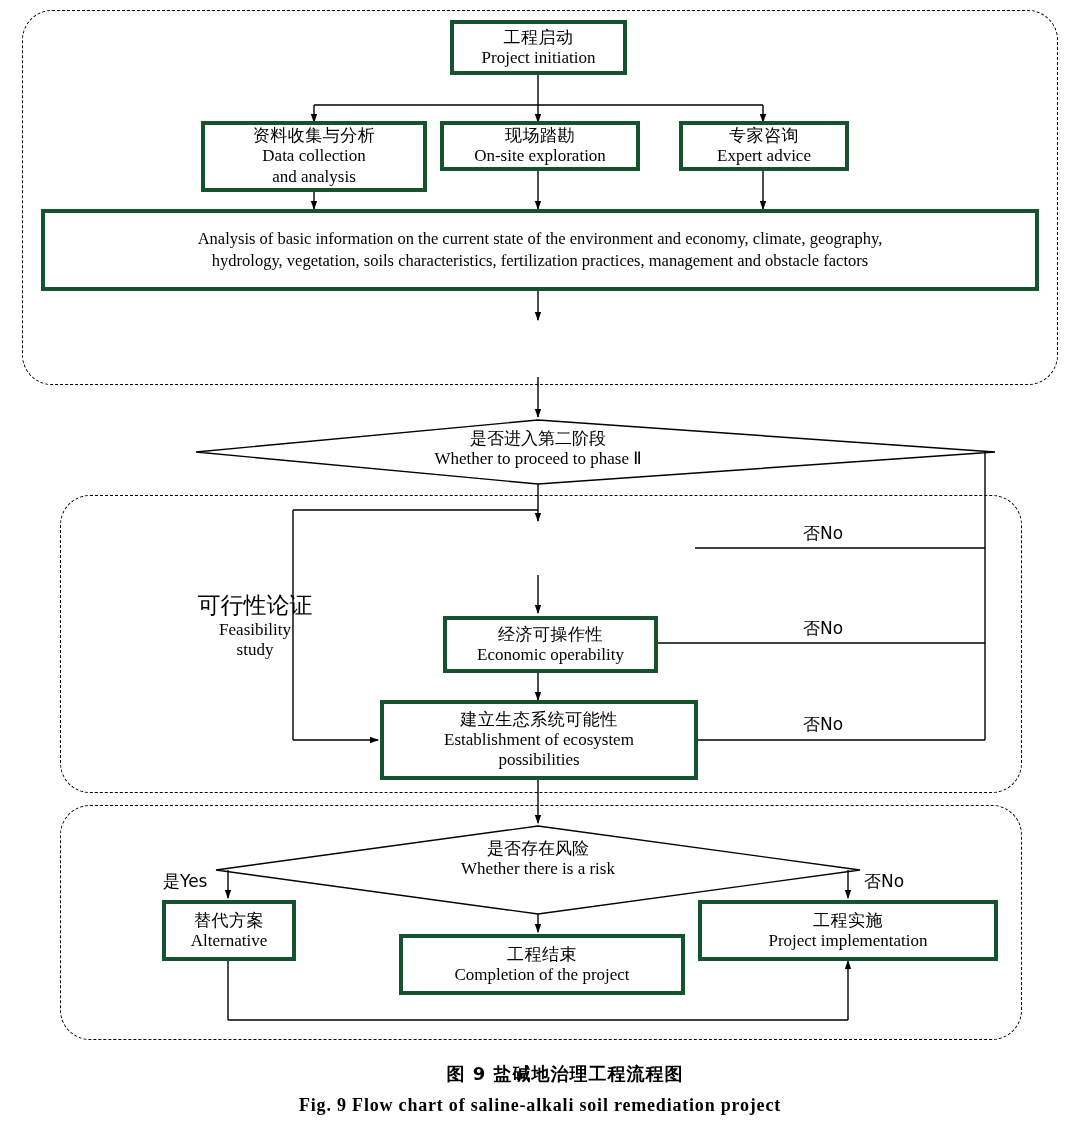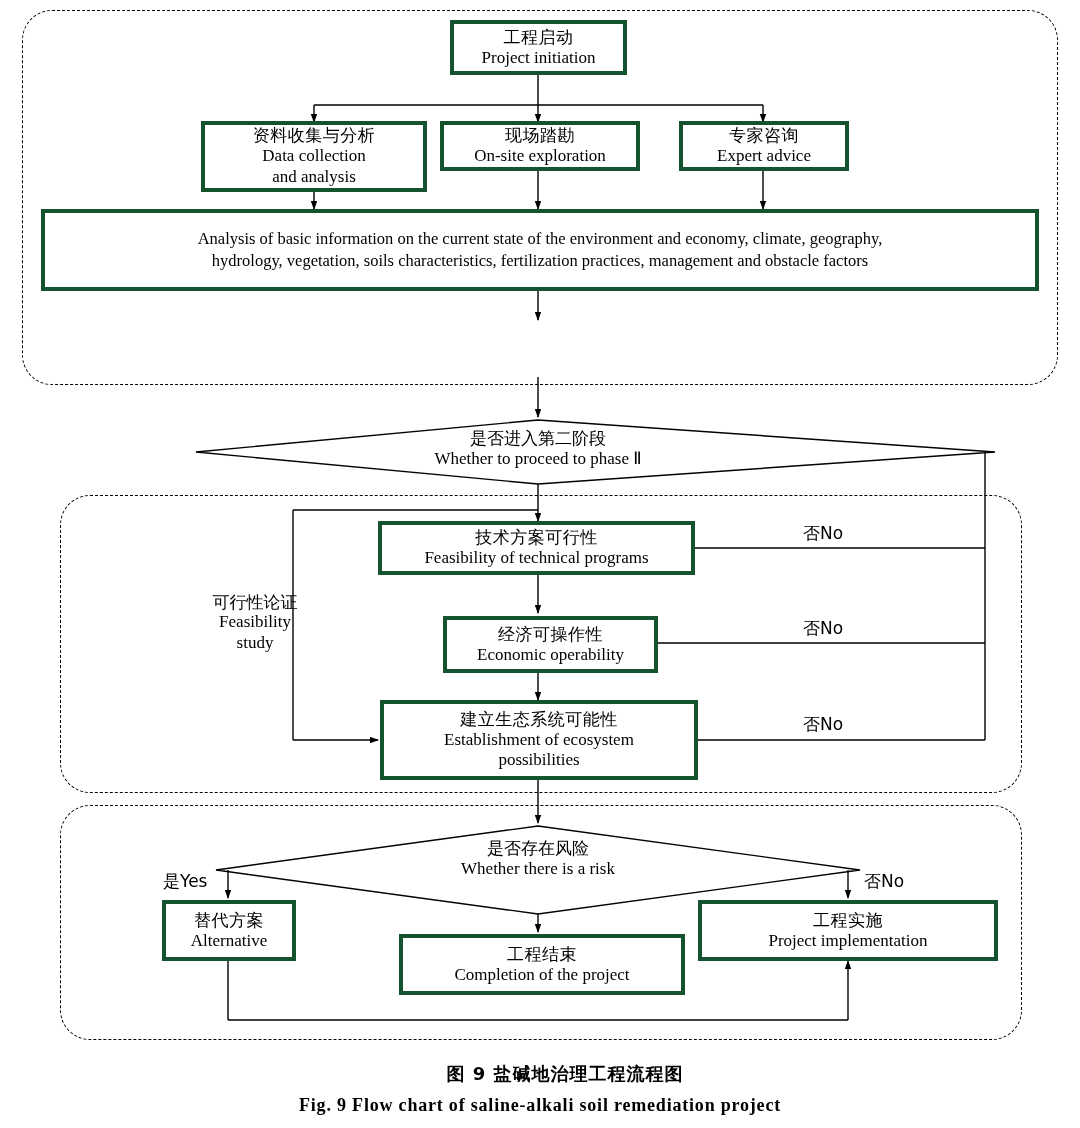--- a/index.html
+++ b/index.html
@@ -52,21 +52,21 @@
     background: transparent;
   }
   .label {
     position: absolute;
     text-align: center;
     z-index: 4;
     line-height: 1.2;
   }
   .label .cn {
     font-family: "DejaVu Sans", sans-serif;
-    font-size: 17px;
+    font-size: 23px;
   }
   .label .en {
     font-family: "Liberation Serif", serif;
     font-size: 17px;
   }
   .yn {
     position: absolute;
     z-index: 4;
     font-size: 17px;
     font-family: "DejaVu Sans", sans-serif;
@@ -215,24 +215,20 @@
     <span class="wide-text">Analysis of basic information on the current state of the environment and economy, climate, geography,</span>
     <span class="wide-text">hydrology, vegetation, soils characteristics, fertilization practices, management and obstacle factors</span>
   </div>
 
 
   <div class="diamond-text" style="left:388px; top:428px; width:300px;">
     <div class="cn">是否进入第二阶段</div>
     <div class="en">Whether to proceed to phase Ⅱ</div>
   </div>
 
-  <div class="box" style="left:378px; top:521px; width:317px; height:54px;">
-    <span class="cn">技术方案可行性</span>
-    <span class="en">Feasibility of technical programs</span>
-  </div>
 
   <div class="box" style="left:443px; top:616px; width:215px; height:57px;">
     <span class="cn">经济可操作性</span>
     <span class="en">Economic operability</span>
   </div>
 
   <div class="box" style="left:380px; top:700px; width:318px; height:80px;">
     <span class="cn">建立生态系统可能性</span>
     <span class="en">Establishment of ecosystem</span>
     <span class="en">possibilities</span>

